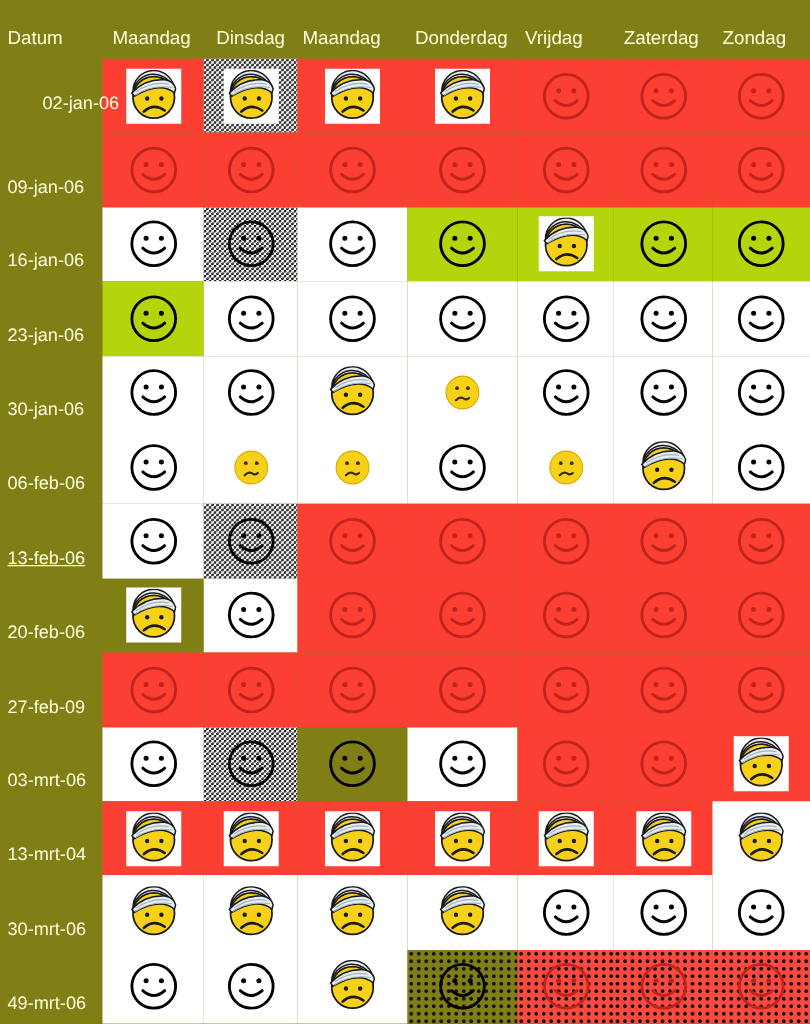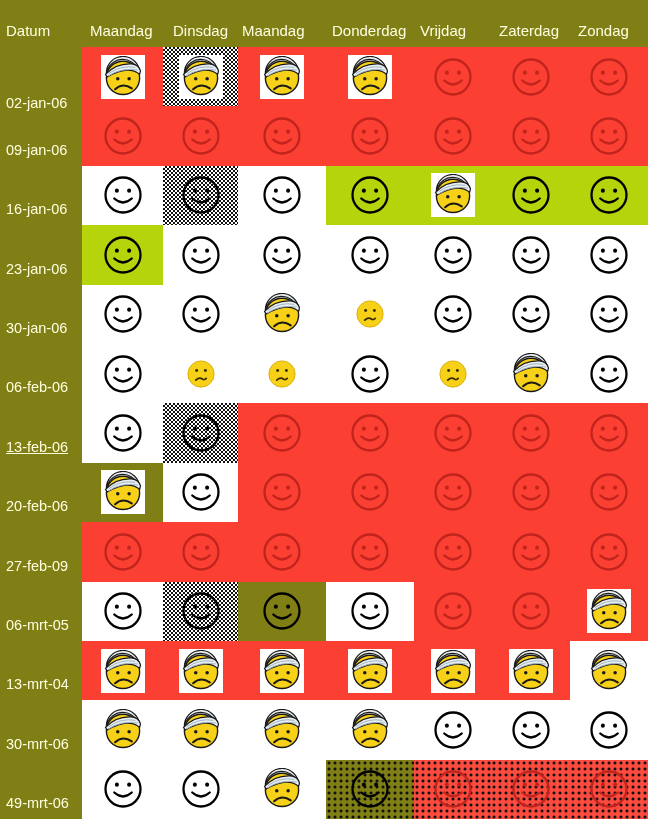--- a/index.html
+++ b/index.html
@@ -147,21 +147,21 @@
     </svg>
     </div>
     <div class="cell bg-red" style="left:570px;top:47px;width:78px;height:59.4px;" title="02-jan-06 Zondag">
       <svg class="face" viewBox="0 0 48 48">
       <circle cx="24" cy="24" r="20" fill="none" stroke="#c0241c" stroke-width="2.6"></circle>
       <circle cx="17" cy="19" r="2.3" fill="#c0241c"></circle>
       <circle cx="31" cy="19" r="2.3" fill="#c0241c"></circle>
       <path d="M14 28 Q24 37 34 28" fill="none" stroke="#c0241c" stroke-width="2.6" stroke-linecap="round"></path>
     </svg>
     </div>
-    <div class="datelbl" style="top:95px;">02-jan-06</div>
+    <div class="datelbl" style="top:75px;margin-left:28px;">02-jan-06</div>
     <div class="cell bg-red" style="left:82px;top:106.4px;width:81px;height:59.4px;" title="09-jan-06 Maandag">
       <svg class="face" viewBox="0 0 48 48">
       <circle cx="24" cy="24" r="20" fill="none" stroke="#c0241c" stroke-width="2.6"></circle>
       <circle cx="17" cy="19" r="2.3" fill="#c0241c"></circle>
       <circle cx="31" cy="19" r="2.3" fill="#c0241c"></circle>
       <path d="M14 28 Q24 37 34 28" fill="none" stroke="#c0241c" stroke-width="2.6" stroke-linecap="round"></path>
     </svg>
     </div>
     <div class="cell bg-red" style="left:163px;top:106.4px;width:75px;height:59.4px;" title="09-jan-06 Dinsdag">
       <svg class="face" viewBox="0 0 48 48">
@@ -686,21 +686,21 @@
     <path d="M5 20 A19 19 0 0 1 43 19 L41 15 A19 19 0 0 0 6 16 Z" fill="#e9eef2" stroke="#1a1a1a" stroke-width="1.4"></path>
     <path d="M4 21 Q16 8 34 9 Q42 10 44 17 L43 21 Q30 10 6 24 Z" fill="#e9eef2" stroke="#1a1a1a" stroke-width="1.4"></path>
     <path d="M8 20 Q22 10 38 13" fill="none" stroke="#9fb3c0" stroke-width="1.1"></path>
     <path d="M7 23 Q22 13 41 16" fill="none" stroke="#9fb3c0" stroke-width="1.1"></path>
     <circle cx="18" cy="26" r="2" fill="#1a1a1a"></circle>
     <circle cx="31" cy="26" r="2" fill="#1a1a1a"></circle>
     <path d="M15 38 Q24 30 34 37" fill="none" stroke="#1a1a1a" stroke-width="2.4" stroke-linecap="round"></path>
   </svg>
       </span>
     </div>
-    <div class="datelbl" style="top:617px;">06-mrt-05</div>
+    <div class="datelbl" style="top:617px;">03-mrt-06</div>
     <div class="cell bg-red" style="left:82px;top:641px;width:81px;height:59.4px;" title="13-mrt-06 Maandag">
       <span class="facebox">
         <svg class="face" viewBox="0 0 48 48">
     <circle cx="24" cy="25" r="19" fill="#f7d117" stroke="#1a1a1a" stroke-width="1.6"></circle>
     <path d="M5 20 A19 19 0 0 1 43 19 L41 15 A19 19 0 0 0 6 16 Z" fill="#e9eef2" stroke="#1a1a1a" stroke-width="1.4"></path>
     <path d="M4 21 Q16 8 34 9 Q42 10 44 17 L43 21 Q30 10 6 24 Z" fill="#e9eef2" stroke="#1a1a1a" stroke-width="1.4"></path>
     <path d="M8 20 Q22 10 38 13" fill="none" stroke="#9fb3c0" stroke-width="1.1"></path>
     <path d="M7 23 Q22 13 41 16" fill="none" stroke="#9fb3c0" stroke-width="1.1"></path>
     <circle cx="18" cy="26" r="2" fill="#1a1a1a"></circle>
     <circle cx="31" cy="26" r="2" fill="#1a1a1a"></circle>

